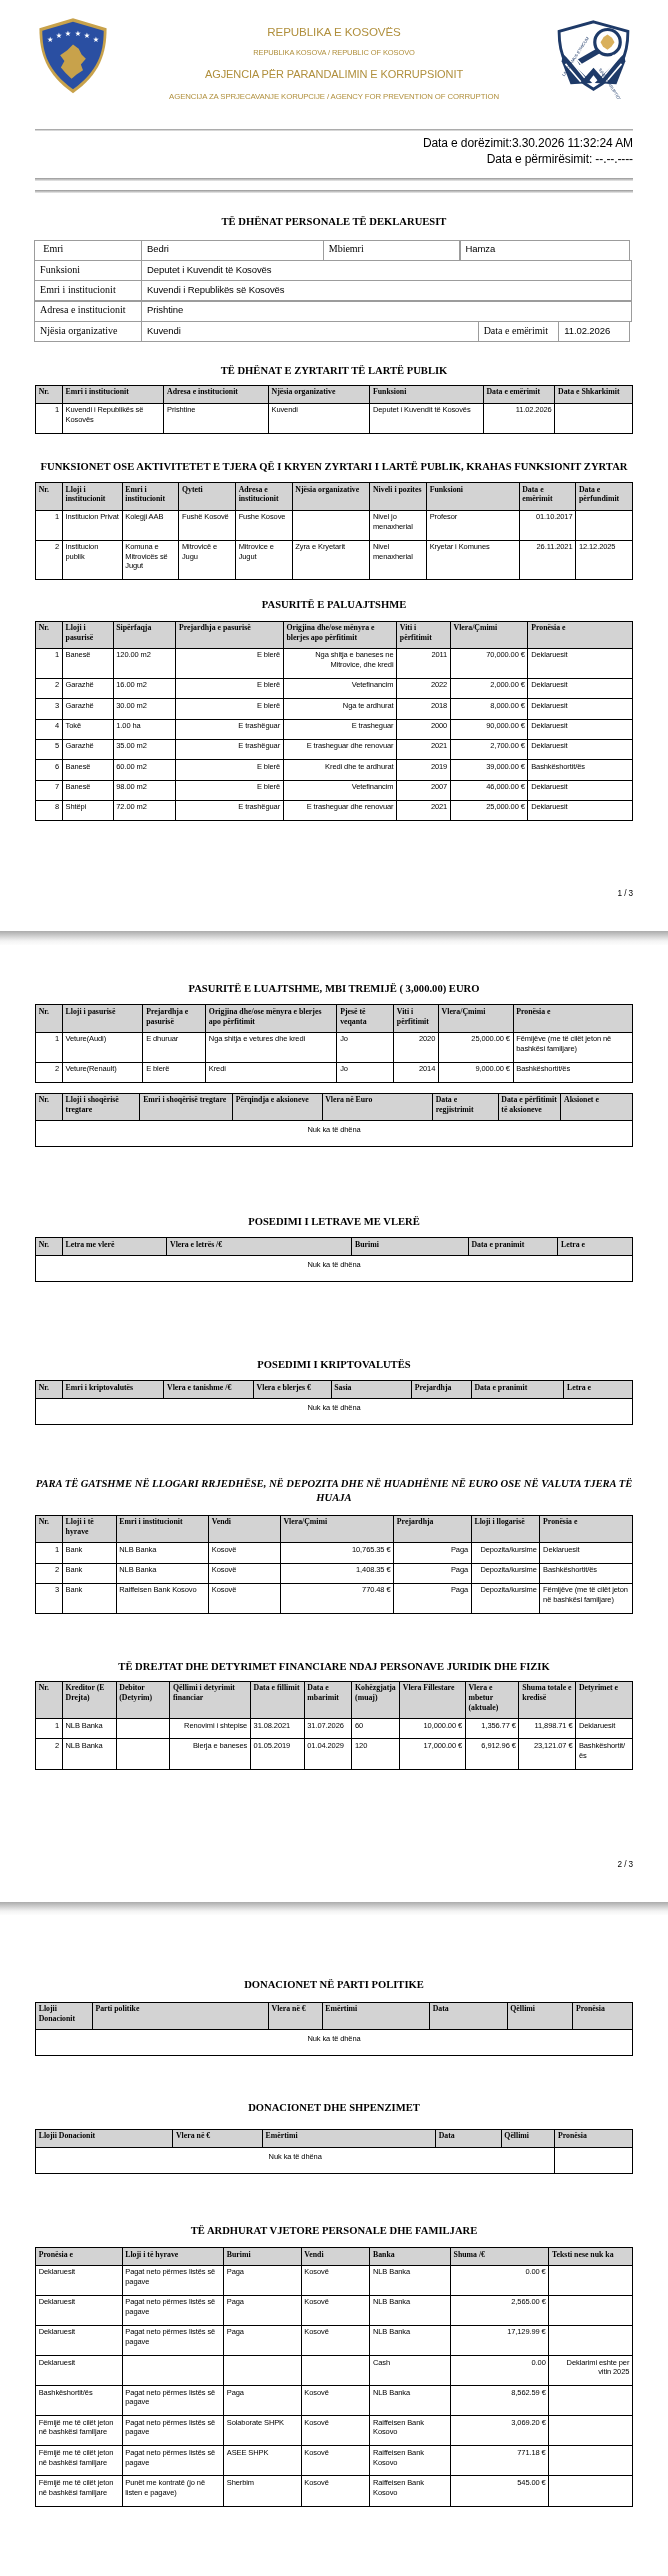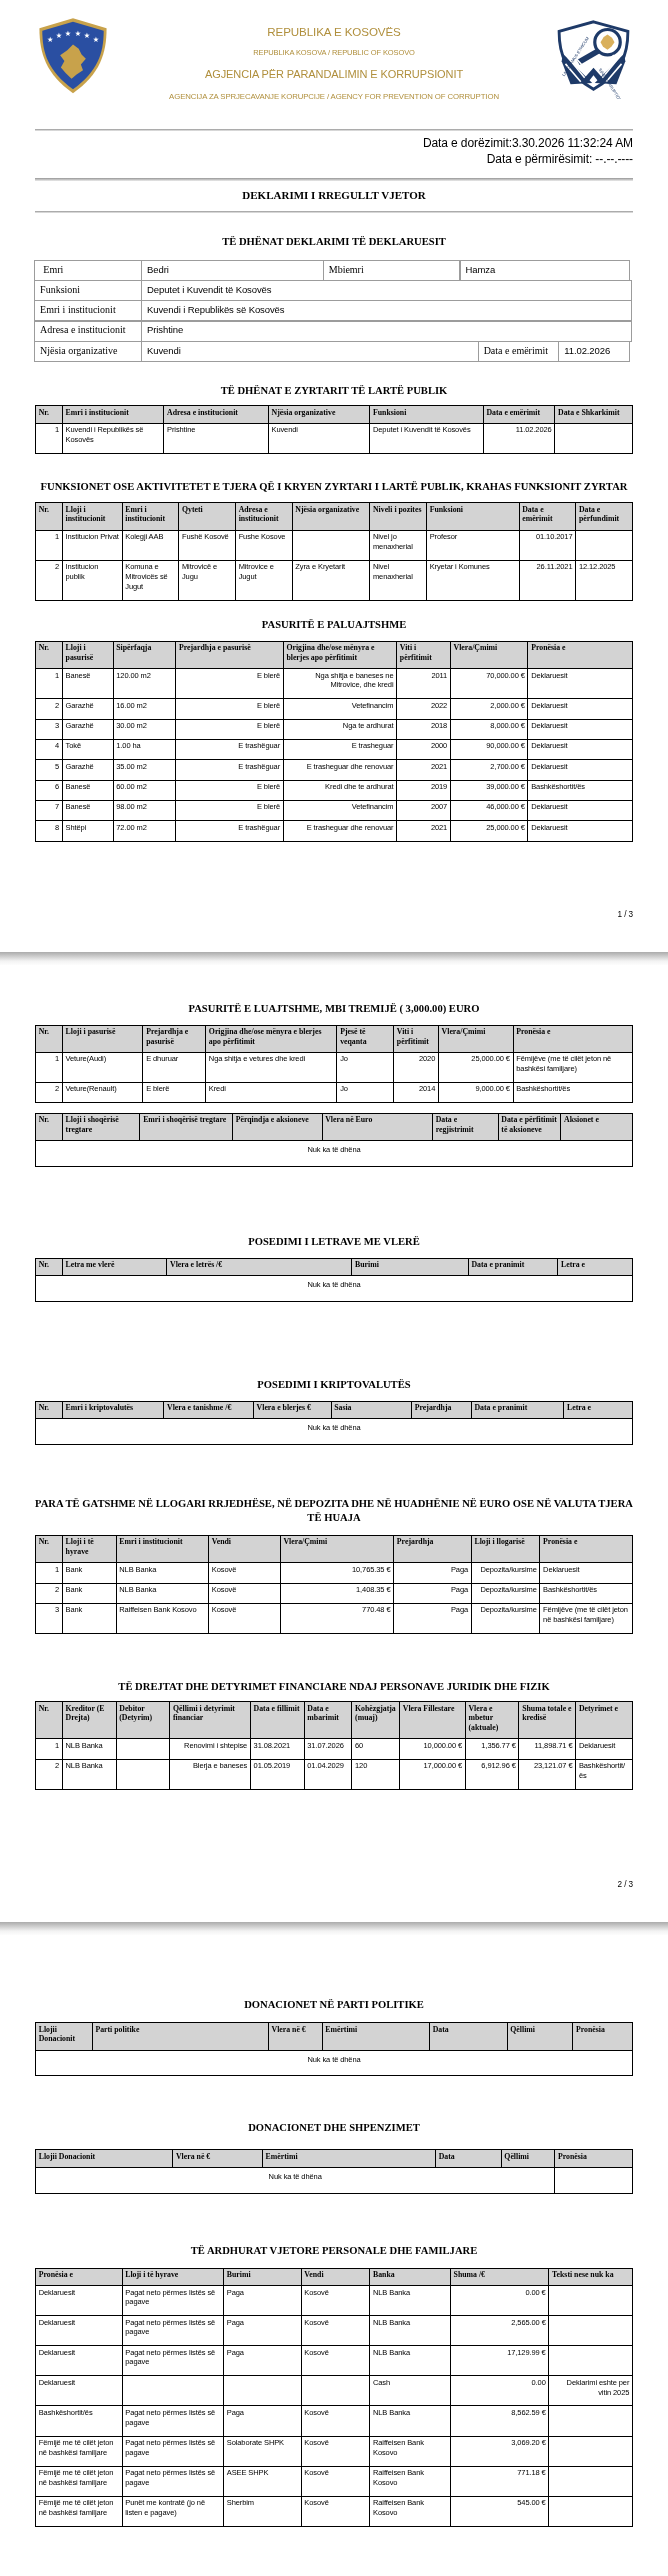--- a/index.html
+++ b/index.html
@@ -83,24 +83,23 @@
   </div>
 
   <div class="rule" style="margin-top:12.3px;"></div>
 
   <div class="meta">
     <div>Data e dorëzimit:3.30.2026 11:32:24 AM</div>
     <div>Data e përmirësimit: --.--.----</div>
   </div>
 
   <div class="rule" style="margin-top:11px;"></div>
-  <div class="h2">DEKLARIMI I RREGULLT VJETOR</div>
   <div class="rule" style="margin-top:9.5px;"></div>
 
-  <div class="sec-title" style="margin-top:22px;">TË DHËNAT DEKLARIMI TË DEKLARUESIT</div>
+  <div class="sec-title" style="margin-top:22px;">TË DHËNAT PERSONALE TË DEKLARUESIT</div>
   <div class="pgrid">
     <div class="prow">
       <div class="pcell plabel" style="width:18%;padding-left:8px;">Emri</div>
       <div class="pcell pval" style="width:30.5%;">Bedri</div>
       <div class="pcell plabel" style="width:23%;">Mbiemri</div>
       <div class="pcell pval" style="width:28.5%;">Hamza</div>
     </div>
     <div class="prow">
       <div class="pcell plabel" style="width:18%;">Funksioni</div>
       <div class="pcell pval" style="width:82%;">Deputet i Kuvendit të Kosovës</div>
@@ -452,21 +451,21 @@
           <th>Letra e</th>
         </tr>
       </thead>
       <tbody>
         <tr>
           <td colspan="8" class="empty-cell">Nuk ka të dhëna</td>
         </tr>
       </tbody>
     </table>
 
-  <div class="sec-title" style="margin-top:52px;">PARA TË GATSHME NË LLOGARI RRJEDHËSE, NË DEPOZITA DHE NË HUADHËNIE NË EURO OSE NË VALUTA TJERA TË HUAJA</div>
+  <div class="sec-title" style="margin-top:52px;font-style:italic;">PARA TË GATSHME NË LLOGARI RRJEDHËSE, NË DEPOZITA DHE NË HUADHËNIE NË EURO OSE NË VALUTA TJERA TË HUAJA</div>
   <table class="dt" style="margin-top:9.5px;">
     <colgroup>
         <col style="width:4.5%">
         <col style="width:9%">
         <col style="width:15.5%">
         <col style="width:12%">
         <col style="width:19%">
         <col style="width:13%">
         <col style="width:11.5%">
         <col style="width:15.5%">

